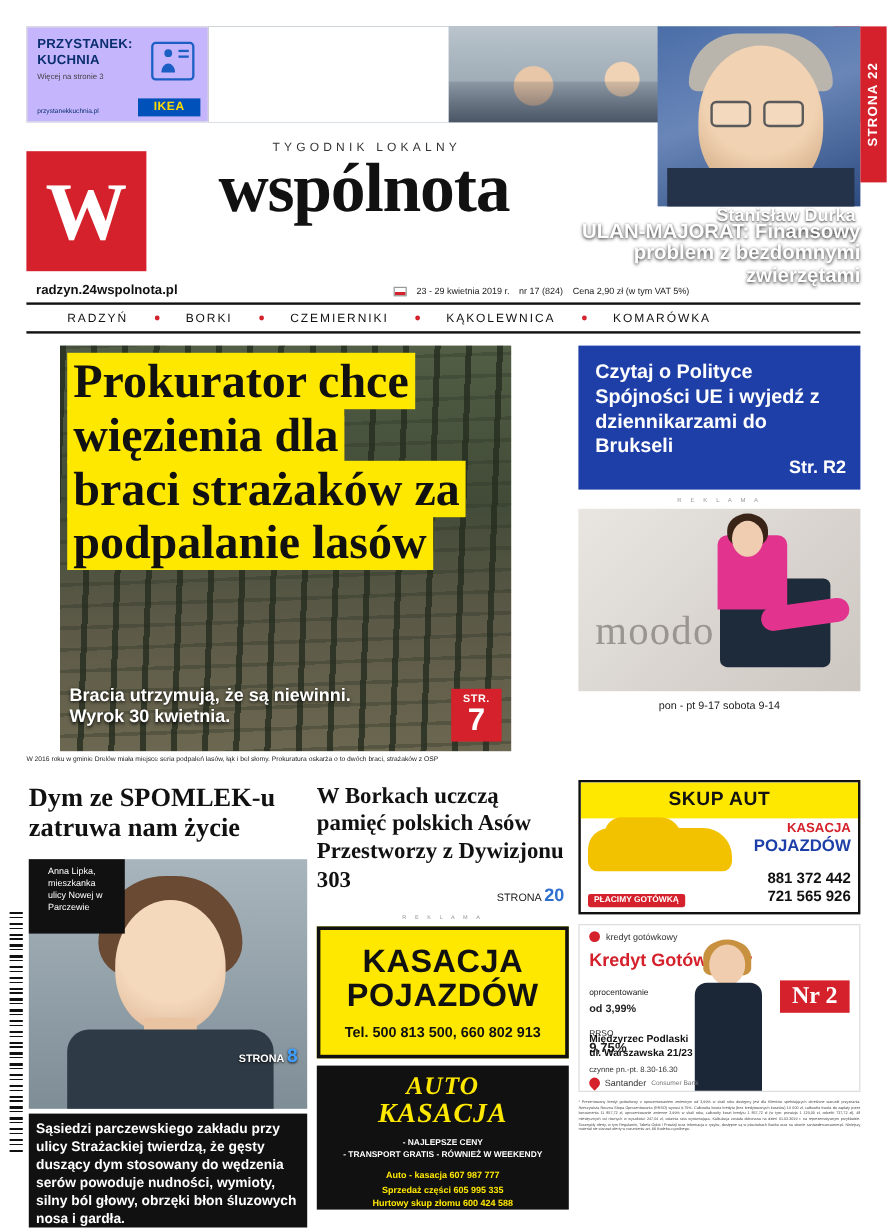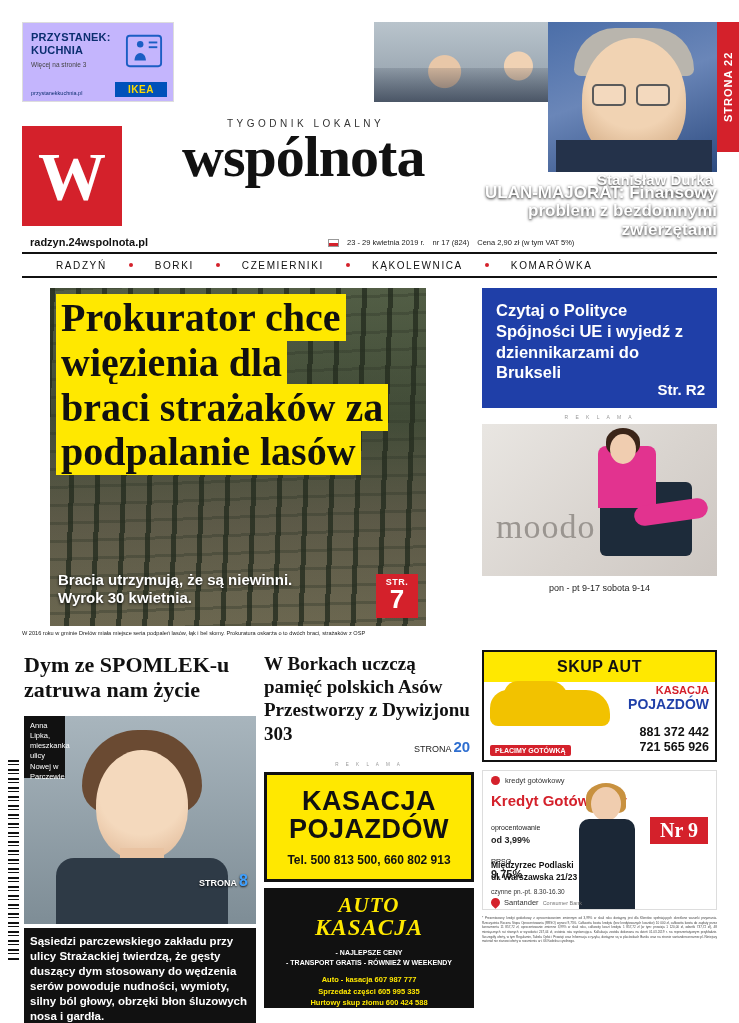--- a/index.html
+++ b/index.html
@@ -175,22 +175,22 @@
   }
   .art2-photo {
     position: absolute; left: 24px; top: 716px; width: 232px; height: 208px; overflow:hidden;
     background: linear-gradient(180deg,#a8b5bd 0%, #7e8d96 100%);
   }
   .art2-photo .ph-head { position:absolute; left:72px; top:34px; width:92px; height:110px; border-radius:50% 50% 46% 46%; background: radial-gradient(circle at 50% 38%, #f4d9bd 0 52%, #ddb391 100%); }
   .art2-photo .ph-hair { position:absolute; left:58px; top:14px; width:120px; height:84px; border-radius:60px 60px 30px 30px; background:#6a4a32; }
   .art2-photo .ph-body { position:absolute; left:32px; top:142px; width:172px; height:70px; background:#2e3a46; border-radius:18px 18px 0 0; }
   .art2-photo .ph-neck { position:absolute; left:96px; top:132px; width:44px; height:22px; background:#e9c3a2; }
   .quote-box {
-    position: absolute; left: 24px; top: 716px; width: 41px; height: 62px; background: #111; color:#fff;
-    font-size: 7.5px; line-height: 1.35; padding: 5px 6px;
+    position: absolute; left: 24px; top: 716px; width: 80px; height: 62px; background: #111; color:#fff;
+    font-size: 7.5px; line-height: 1.35; padding: 5px 16px;
   }
   .strona-8 {
     position: absolute; right: 8px; bottom: 34px; color:#fff; font-size: 9px; font-weight: bold;
     text-shadow: 0 1px 2px rgba(0,0,0,.9);
   }
   .strona-8 b { color:#3fa0ff; font-size: 16px; }
   .art2-lead {
     position: absolute; left: 24px; top: 928px; width: 232px; background:#111; color:#fff;
     font-size: 11.5px; font-weight: bold; line-height: 1.3; padding: 6px 6px 8px 6px;
   }
@@ -445,21 +445,21 @@
       <div class="b"></div>
     </div>
     <div class="specs">
       <div>oprocentowanie</div>
       <b>od 3,99%</b>
     </div>
     <div class="rrso">
       <div>RRSO</div>
       <b>9,75%</b>
     </div>
-    <div class="nr1">Nr 9</div>
+    <div class="nr1">Nr 2</div>
     <div class="addr">
       <div>Międzyrzec Podlaski</div>
       <div>ul. Warszawska 21/23</div>
     </div>
     <div class="hours">czynne pn.-pt. 8.30-16.30</div>
     <div class="santander">
       <span class="flame"></span>
       <span>Santander</span>
       <span style="font-size:5.5px;color:#777">Consumer Bank</span>
     </div>

